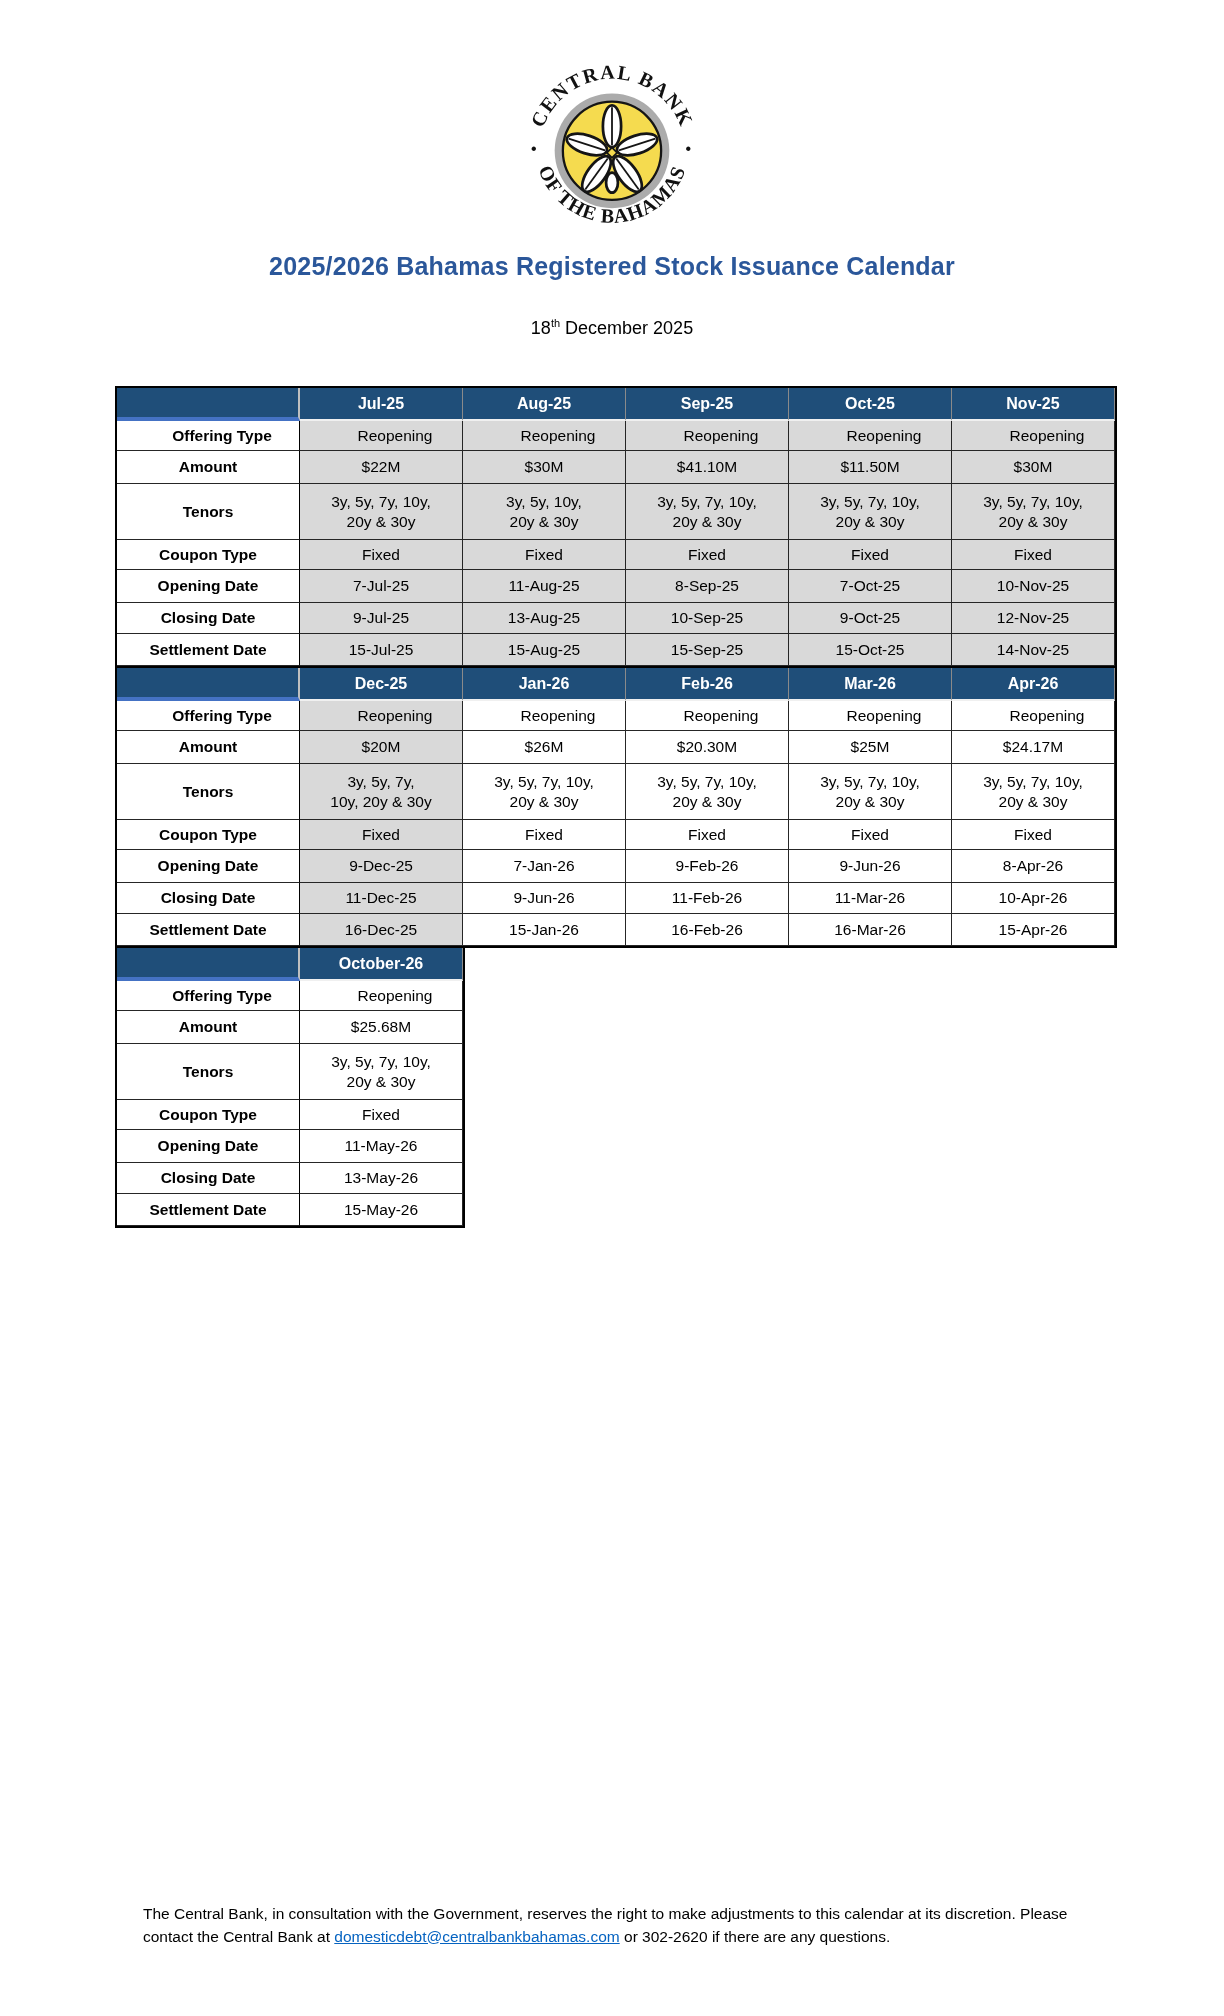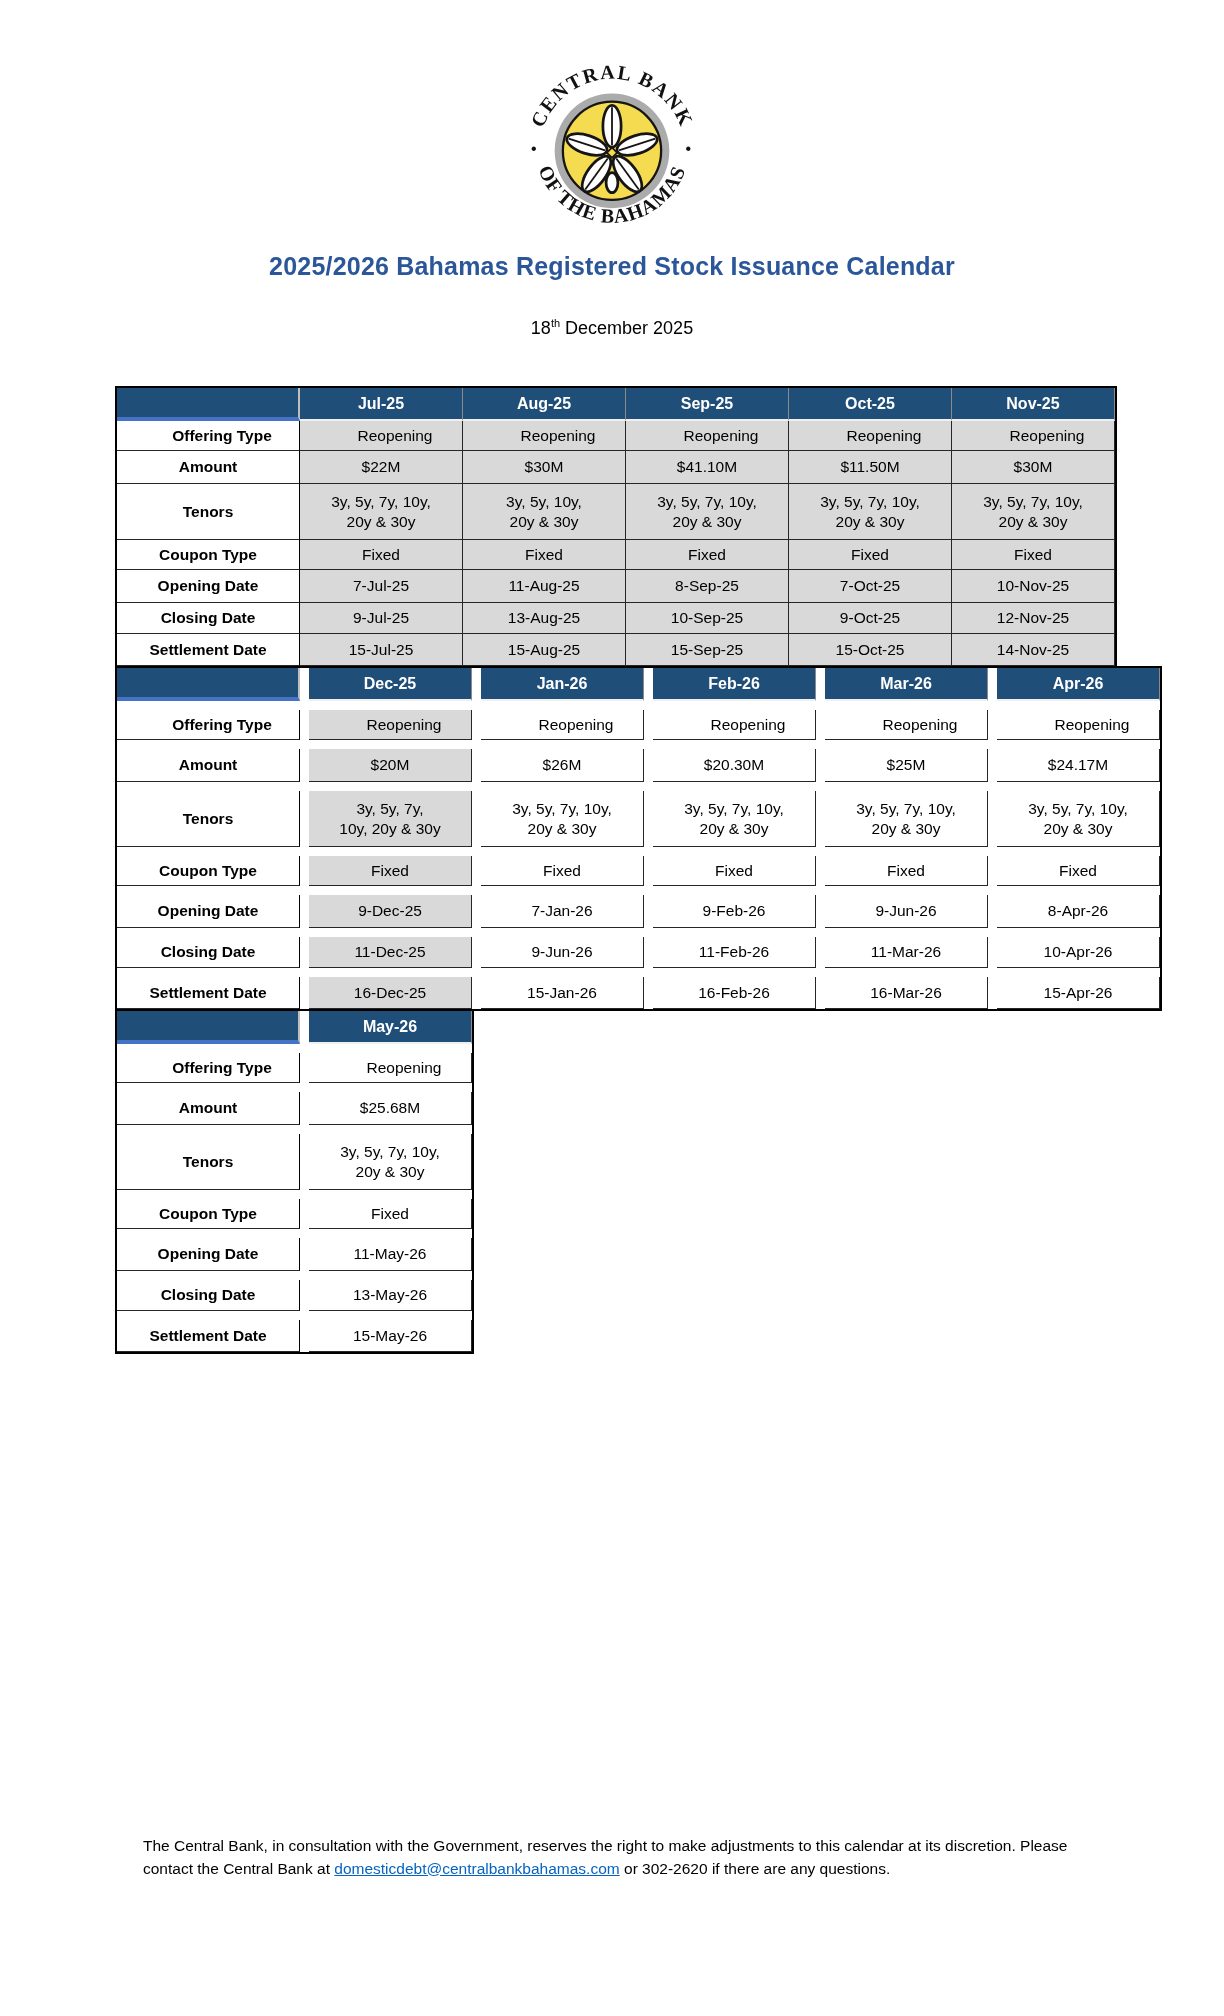--- a/index.html
+++ b/index.html
@@ -18,21 +18,21 @@
     position:absolute;top:318px;left:0;width:1224px;text-align:center;
     font-size:18px;font-weight:normal;color:#000;
   }
   .date-line sup{font-size:11px;vertical-align:super;line-height:0;}
   
   #tables{position:absolute;top:377px;left:115px;}
   .cal-table{
     display:grid;background:#fff;border:2px solid #000;
     width:max-content;
   }
-  .cal-table + .cal-table{margin-top:-2px;gap:9px;}
+  .cal-table + .cal-table{margin-top:-2px;}
   .cell{
     display:flex;align-items:center;justify-content:center;text-align:center;
     font-size:15.5px;border-right:1px solid #262626;border-bottom:1px solid #262626;
     box-sizing:border-box;padding:0 4px;
   }
   .corner,.mhead{
     background:var(--header-fill,#1F4E79);height:33px;
   }
   .corner{border-bottom:4px solid var(--corner-accent,#4472C4);border-right:2px solid #BFBFBF;}
   .mhead{
@@ -44,21 +44,21 @@
   .vcell.shaded{background:var(--shaded-fill,#D9D9D9);}
   .offering_type{height:30px;padding-left:32px;}
   .amount{height:33px;}
   .tenors{height:56px;white-space:pre-line;line-height:20px;}
   .coupon_type{height:30px;}
   .opening_date{height:33px;}
   .closing_date{height:31px;}
   .settlement_date{height:32px;}
   
   .footer-note{
-    position:absolute;top:1818px;left:143px;width:952px;
+    position:absolute;top:1886px;left:143px;width:952px;
     font-size:15.5px;line-height:23px;color:#000;
   }
   .footer-note a{color:var(--link-color,#0563C1);text-decoration:underline;cursor:pointer;}
 </style>
 </head>
 <body>
 
 <div class="logo-wrap">
   <svg viewBox="0 0 200 200" width="182" height="182">
     <defs>
@@ -221,21 +221,21 @@
       <div class="cell vcell closing_date">10-Apr-26</div>
       <div class="cell rlabel settlement_date">Settlement Date</div>
       <div class="cell vcell settlement_date shaded">16-Dec-25</div>
       <div class="cell vcell settlement_date">15-Jan-26</div>
       <div class="cell vcell settlement_date">16-Feb-26</div>
       <div class="cell vcell settlement_date">16-Mar-26</div>
       <div class="cell vcell settlement_date">15-Apr-26</div>
     </div>
     <div class="cal-table" style="grid-template-columns: 183px repeat(1, 163px);">
       <div class="cell corner"></div>
-      <div class="cell mhead">May-26</div>
+      <div class="cell mhead">October-26</div>
       <div class="cell rlabel offering_type">Offering Type</div>
       <div class="cell vcell offering_type">Reopening</div>
       <div class="cell rlabel amount">Amount</div>
       <div class="cell vcell amount">$25.68M</div>
       <div class="cell rlabel tenors">Tenors</div>
       <div class="cell vcell tenors">3y, 5y, 7y, 10y,
 20y &amp; 30y</div>
       <div class="cell rlabel coupon_type">Coupon Type</div>
       <div class="cell vcell coupon_type">Fixed</div>
       <div class="cell rlabel opening_date">Opening Date</div>

